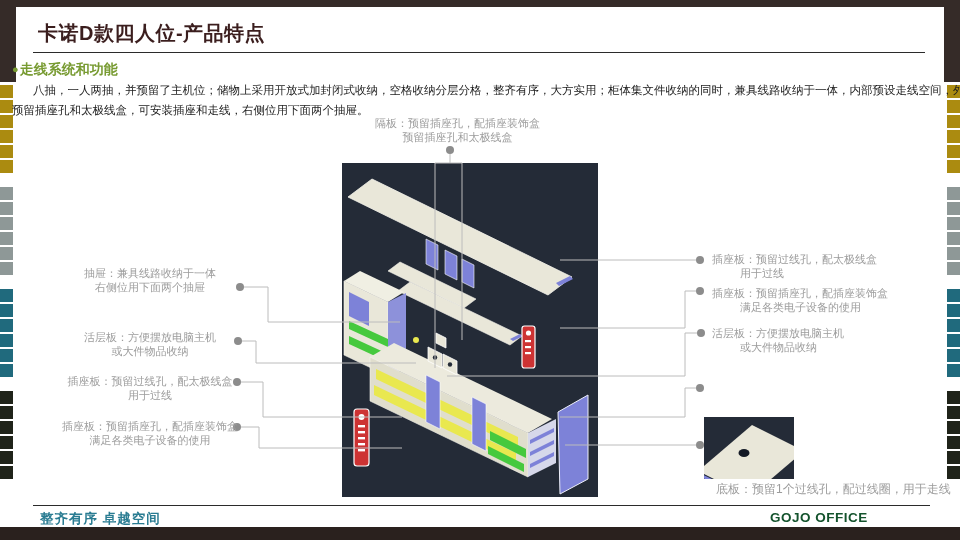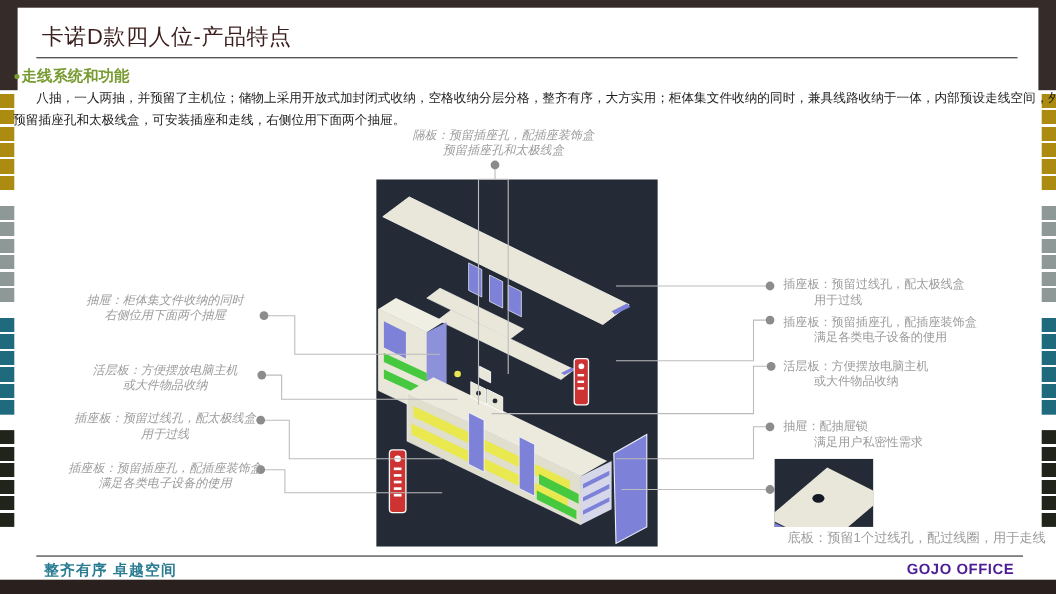--- a/index.html
+++ b/index.html
@@ -12,52 +12,52 @@
   .corner{width:16px;height:82px;background:#352b28;top:0;}
   #corner-left{left:0;}
   #corner-right{left:944px;}
   .strip{width:13px;height:88px;}
   .strip.l{left:0;} .strip.r{left:947px;}
   .seg-gold{background:repeating-linear-gradient(180deg,#ab8b10 0 13px,#ffffff 13px 15px);}
   .seg-gray{background:repeating-linear-gradient(180deg,#8e9897 0 13px,#ffffff 13px 15px);}
   .seg-teal{background:repeating-linear-gradient(180deg,#206a7d 0 13px,#ffffff 13px 15px);}
   .seg-dark{background:repeating-linear-gradient(180deg,#20241a 0 13px,#ffffff 13px 15px);}
   
-  #title{left:38px;top:20px;font-size:20px;font-weight:normal;color:#3b1e1e;letter-spacing:.5px;}
+  #title{left:38px;top:20px;font-size:20px;font-weight:bold;color:#3b1e1e;letter-spacing:.5px;}
   #title-rule{left:33px;top:52px;width:892px;height:0;border-top:1.5px solid #2b2b2b;}
   #section-heading{left:12px;top:61px;font-size:14px;font-weight:bold;color:#789b32;}
   #section-heading .dot{font-size:11px;vertical-align:1px;margin-right:1px;}
   .body-line{color:#1c1c1c;font-size:11.5px;line-height:20px;white-space:nowrap;}
   #body-line1{left:33px;top:80px;}
   #body-line2{left:12px;top:100px;}
   
   .callout{color:#9c9c9c;font-size:11px;line-height:14px;}
   .callout .l2{display:block;}
-  .c-center{text-align:center;font-style:italic;}
+  .c-center{text-align:center;}
   .c-left .l2{padding-left:28px;}
   #co-top{left:350px;top:116px;width:215px;}
   .co-l{width:180px;}
   #co-l1{left:60px;top:266px;}
   #co-l2{left:60px;top:330px;}
   #co-l3{left:60px;top:374px;}
   #co-l4{left:60px;top:419px;}
   .co-r{left:712px;width:235px;}
   #co-r1{top:252px;}
   #co-r2{top:286px;}
   #co-r3{top:326px;}
   #co-r4{top:381px;}
   #inset{left:704px;top:417px;width:90px;height:62px;}
   #inset-caption{left:716px;top:481px;font-size:12px;color:#9c9c9c;white-space:nowrap;}
   
   #diagram{left:342px;top:163px;width:256px;height:334px;}
   #connectors{left:0;top:0;width:960px;height:540px;pointer-events:none;}
   
   #footer-rule{left:33px;top:505px;width:897px;height:0;border-top:1.5px solid #2b2b2b;}
   #footer-tagline{left:40px;top:510px;font-size:13.5px;font-weight:bold;color:#2a7c92;letter-spacing:1px;}
-  #footer-brand{left:770px;top:510px;width:152px;text-align:right;font-size:13.5px;font-weight:bold;color:#4c1d95;letter-spacing:.5px;}
+  #footer-brand{left:770px;top:510px;width:152px;text-align:left;font-size:13.5px;font-weight:bold;color:#14532d;letter-spacing:.5px;}
 </style>
 </head>
 <body>
 
 <div id="stage">
 
   <div class="abs" id="top-bar"></div>
   <div class="abs corner" id="corner-left"></div>
   <div class="abs corner" id="corner-right"></div>
 
@@ -168,21 +168,21 @@
       <circle cx="700" cy="445" r="4"></circle>
     </g>
   </svg>
 
   <div class="abs callout c-center" id="co-top">
     <span>隔板：预留插座孔，配插座装饰盒</span>
     <span class="l2">预留插座孔和太极线盒</span>
   </div>
 
   <div class="abs callout c-center co-l" id="co-l1">
-    <span>抽屉：柜体集文件收纳的同时</span>
+    <span>抽屉：兼具线路收纳于一体</span>
     <span class="l2">右侧位用下面两个抽屉</span>
   </div>
   <div class="abs callout c-center co-l" id="co-l2">
     <span>活层板：方便摆放电脑主机</span>
     <span class="l2">或大件物品收纳</span>
   </div>
   <div class="abs callout c-center co-l" id="co-l3">
     <span>插座板：预留过线孔，配太极线盒</span>
     <span class="l2">用于过线</span>
   </div>
@@ -195,24 +195,20 @@
     <span>插座板：预留过线孔，配太极线盒</span>
     <span class="l2">用于过线</span>
   </div>
   <div class="abs callout c-left co-r" id="co-r2">
     <span>插座板：预留插座孔，配插座装饰盒</span>
     <span class="l2">满足各类电子设备的使用</span>
   </div>
   <div class="abs callout c-left co-r" id="co-r3">
     <span>活层板：方便摆放电脑主机</span>
     <span class="l2">或大件物品收纳</span>
-  </div>
-  <div class="abs callout c-left co-r" id="co-r4">
-    <span>抽屉：配抽屉锁</span>
-    <span class="l2">满足用户私密性需求</span>
   </div>
 
   <svg class="abs" id="inset" viewBox="0 0 90 62">
     <rect x="0" y="0" width="90" height="62" fill="#242b37"></rect>
     <polygon points="-6,54 48,8 100,34 46,80" fill="#e9e7d9"></polygon>
     <line x1="-6" y1="57" x2="46" y2="82" stroke="#7d82d8" stroke-width="3"></line>
     <ellipse cx="40" cy="36" rx="5.5" ry="4" fill="#141a26"></ellipse>
   </svg>
   <div class="abs" id="inset-caption">底板：预留1个过线孔，配过线圈，用于走线</div>
 

